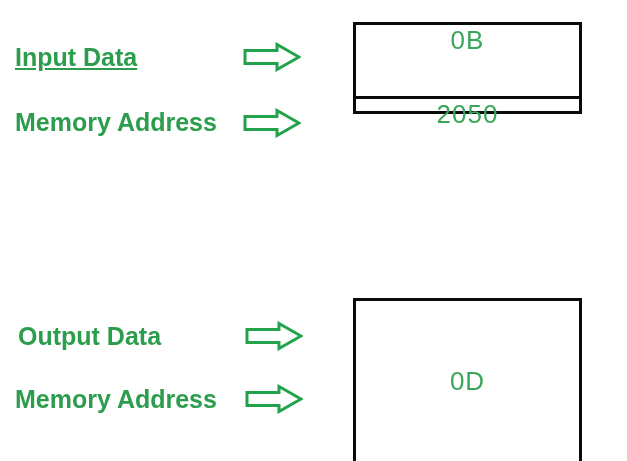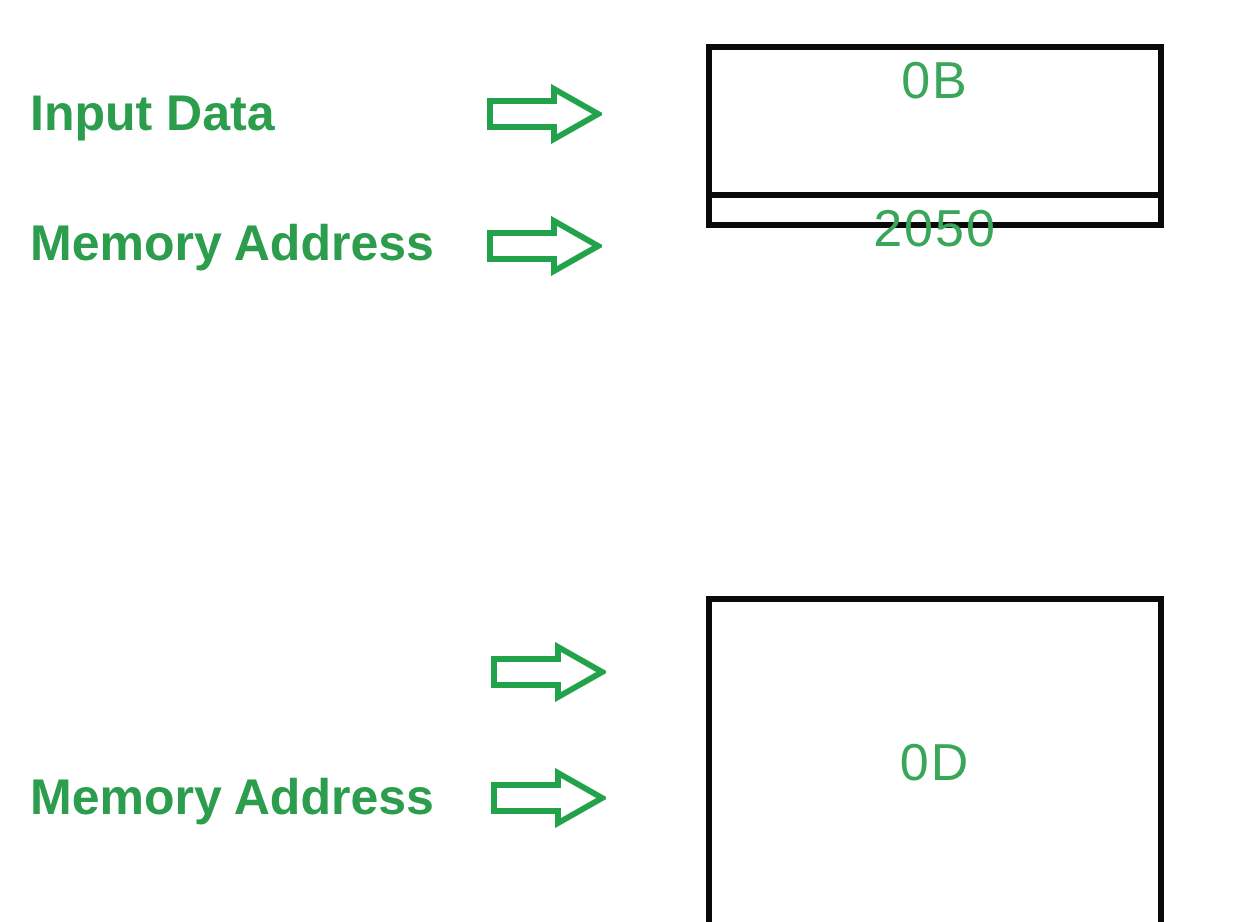--- a/index.html
+++ b/index.html
@@ -48,21 +48,21 @@
     font-size: 26px;
     font-weight: normal;
     color: #3aa65a;
     letter-spacing: 1px;
   }
   .register-box .cell + .cell {
     border-top: 3px solid #0a0a0a;
     margin-top: 40px;
   }
   
-  .input-data-label    { left: 15px;  top: 45px;  }
+  .input-data-label    { left: 15px;  top: 45px; text-decoration: underline;  }
   .input-arrow-1       { left: 243px; top: 42px;  }
   .input-address-label { left: 15px;  top: 110px; }
   .input-arrow-2       { left: 243px; top: 108px; }
   .input-box           { top: 22px;  height: 92px; }
   
   .output-data-label    { left: 18px;  top: 324px; }
   .output-arrow-1       { left: 245px; top: 321px; }
   .output-address-label { left: 15px;  top: 387px; }
   .output-arrow-2       { left: 245px; top: 384px; }
   .output-box           { top: 298px; height: 167px; gap: 28px; }
@@ -86,20 +86,21 @@
     <svg viewBox="0 0 58 30" xmlns="http://www.w3.org/2000/svg">
       <path d="M2 8.5 H34 V2.5 L56 15 L34 27.5 V21.5 H2 Z" fill="none" stroke="currentColor" stroke-width="3" stroke-linejoin="miter"></path>
     </svg>
   </span>
 
   <div class="register-box input-box">
     <div class="cell">0B</div>
     <div class="cell">2050</div>
   </div>
 
+  <div class="label output-data-label">Output Data</div>
 
   <span class="arrow output-arrow-1">
     <svg viewBox="0 0 58 30" xmlns="http://www.w3.org/2000/svg">
       <path d="M2 8.5 H34 V2.5 L56 15 L34 27.5 V21.5 H2 Z" fill="none" stroke="currentColor" stroke-width="3" stroke-linejoin="miter"></path>
     </svg>
   </span>
 
   <div class="label output-address-label">Memory Address</div>
 
   <span class="arrow output-arrow-2">

